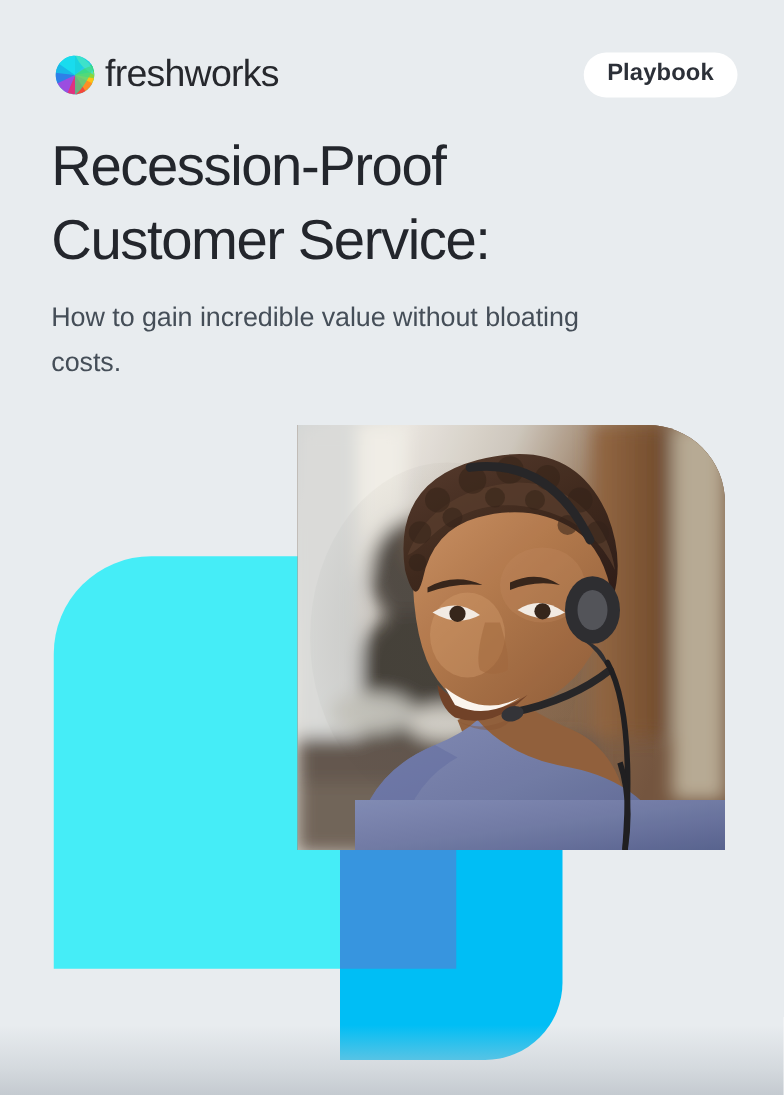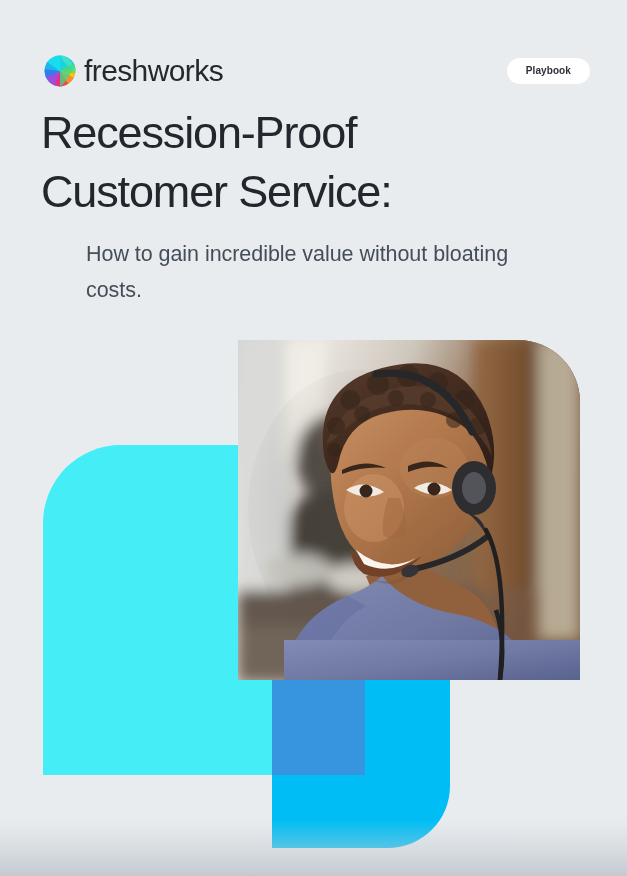--- a/index.html
+++ b/index.html
@@ -26,21 +26,21 @@
     left:0; right:0; bottom:0;
     height:56px;
     background:linear-gradient(to bottom, rgba(200,206,211,0) 0%, rgba(196,202,208,0.55) 62%, rgba(190,196,203,0.85) 100%);
     pointer-events:none;
     z-index:6;
   }
 
   
   .header {
     position:absolute;
-    left:43px; top:49px;
+    left:43px; top:38px;
     right:37px;
     height:44px;
     display:flex;
     align-items:center;
     justify-content:space-between;
     z-index:4;
   }
 
   .logo {
     display:flex;
@@ -57,21 +57,21 @@
     font-weight:400;
     letter-spacing:-0.6px;
     color:#26282d;
     line-height:1;
     white-space:nowrap;
   }
 
   .badge {
     background:#ffffff;
     color:#2c3038;
-    font-size:10px;
+    font-size:19px;
     font-weight:700;
     letter-spacing:0.1px;
     padding:7px 19px 8px 19px;
     border-radius:20px;
     line-height:1.1;
     white-space:nowrap;
   }
 
   
   .headline {
@@ -90,21 +90,20 @@
   .subhead {
     position:absolute;
     left:41px; top:236px;
     width:455px;
     font-size:21.5px;
     font-weight:400;
     line-height:1.68;
     letter-spacing:-0.05px;
     color:#454e58;
     z-index:4;
-    margin-left:45px;
   }
 
   
   .art { position:absolute; left:0; top:0; width:627px; height:876px; z-index:2; }
 
   .shape-cyan {
     position:absolute;
     left:43px; top:445px;
     width:229px; height:330px;
     background:#45edf7;

